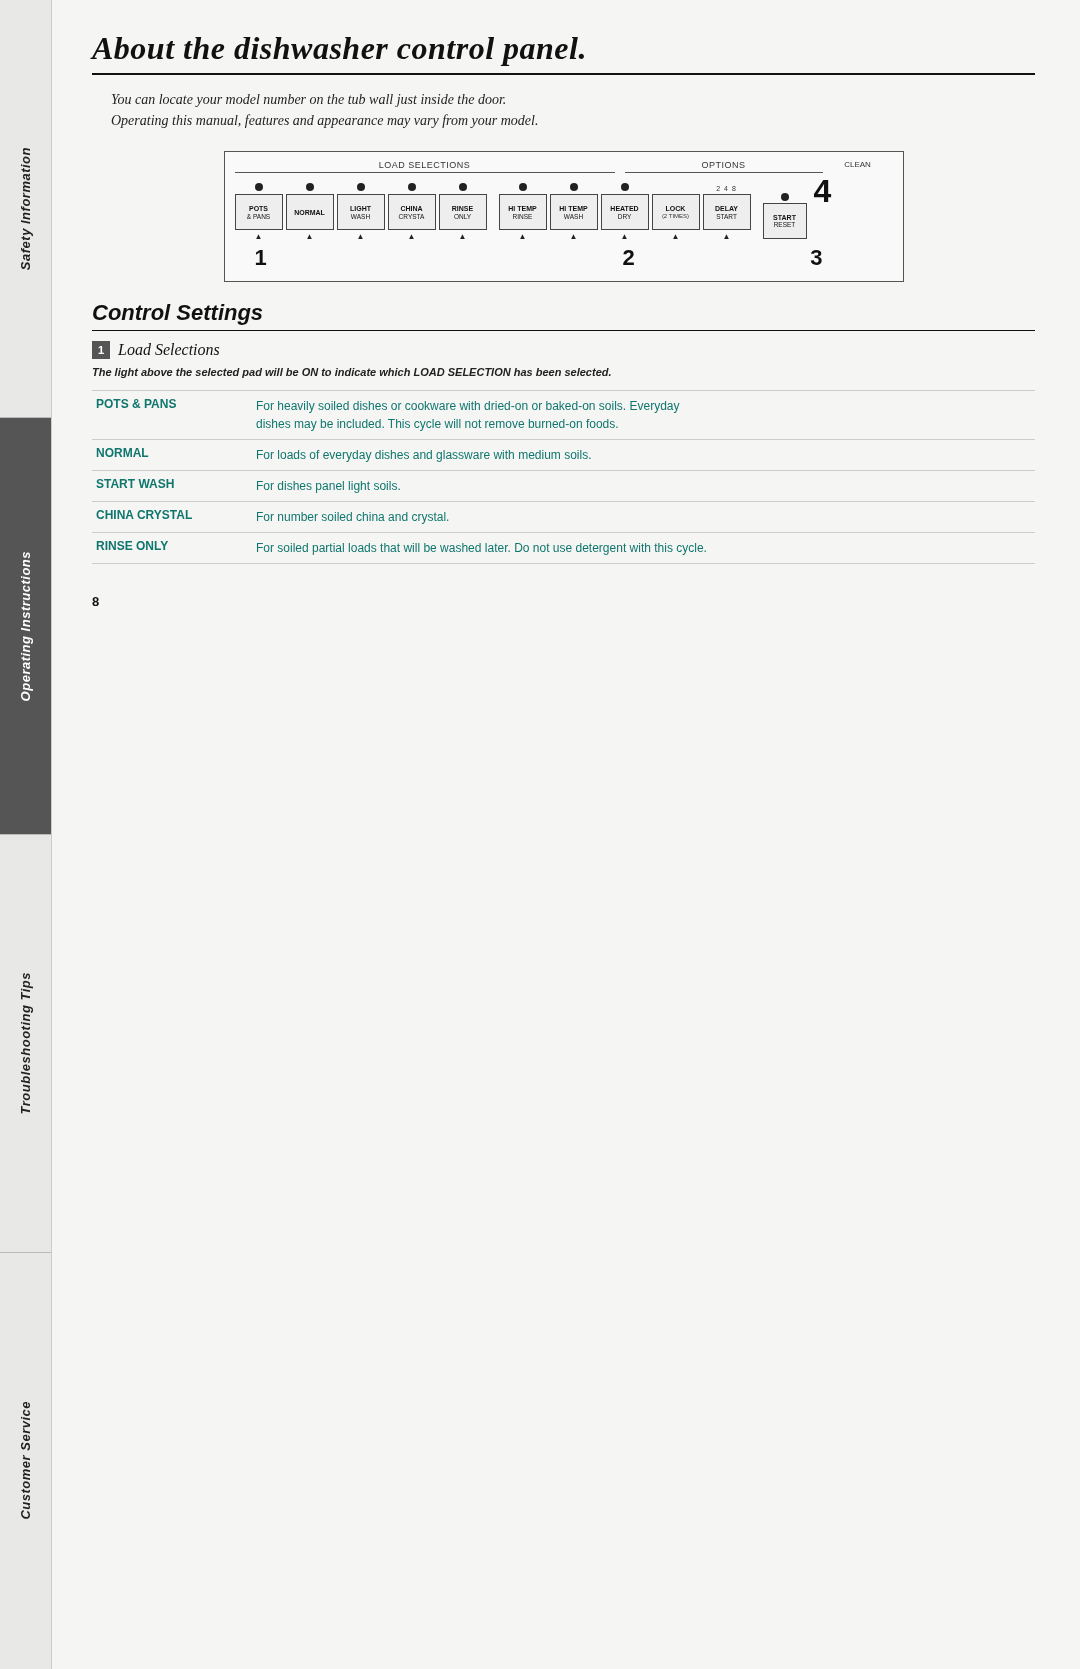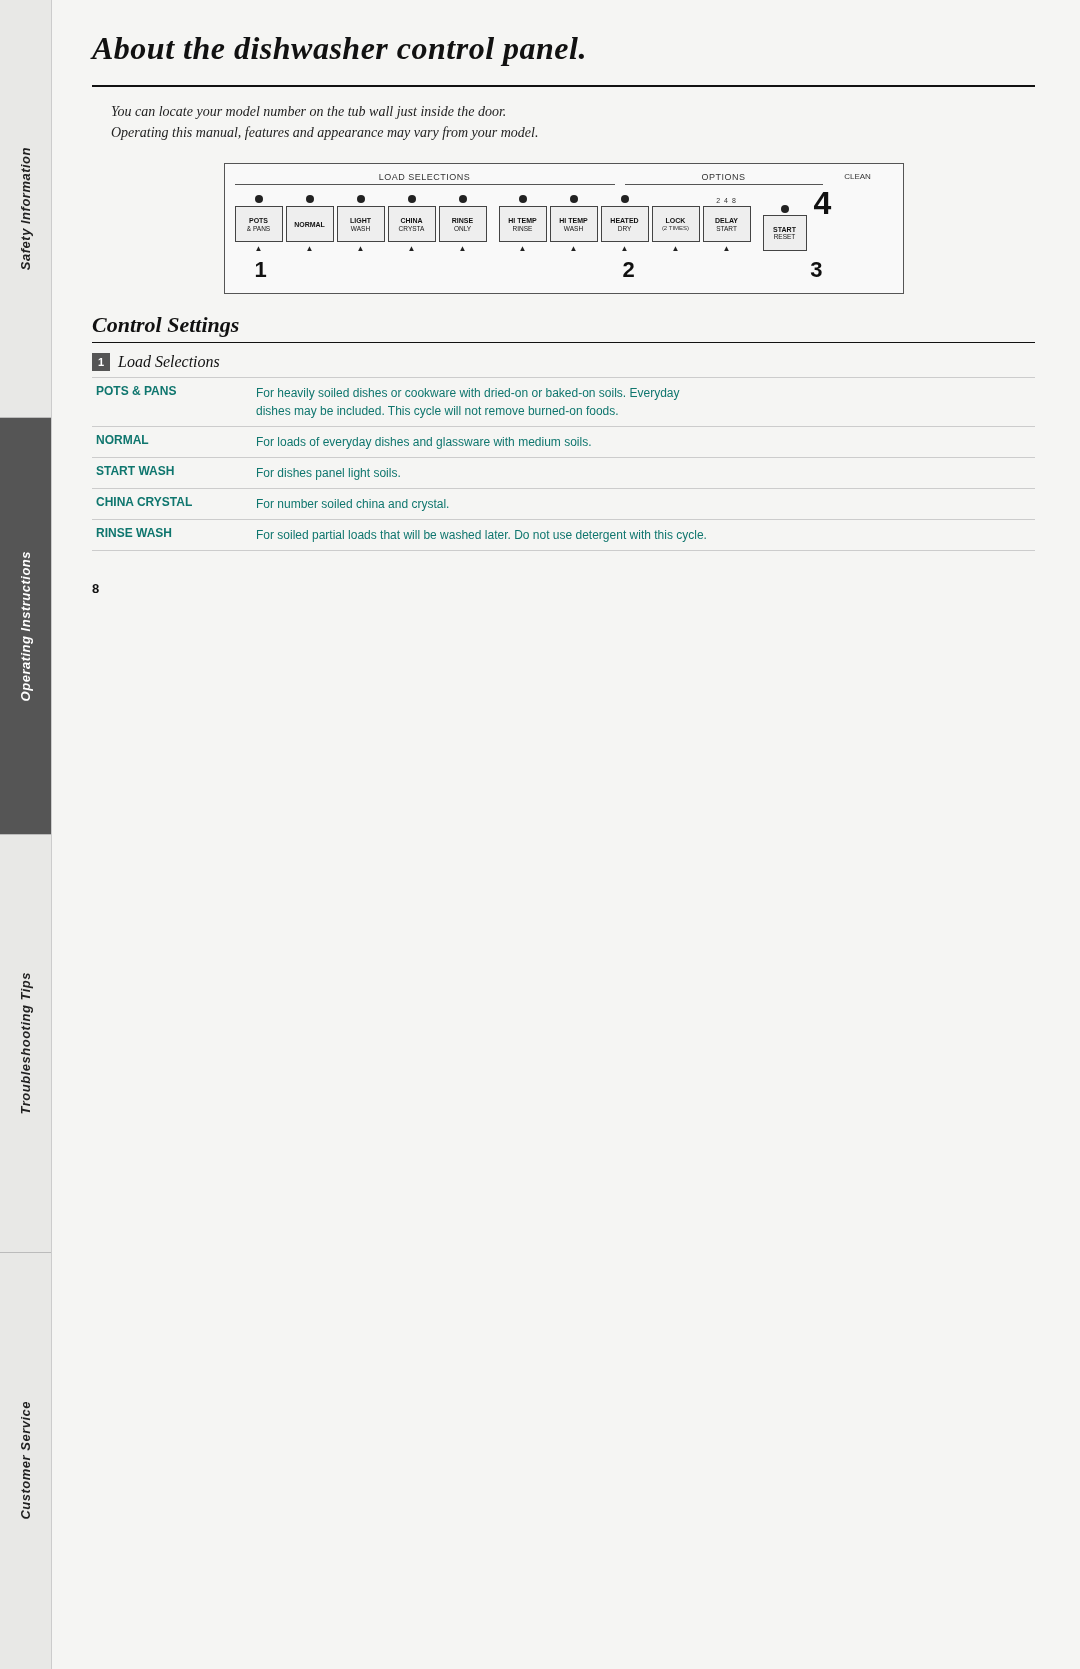--- a/index.html
+++ b/index.html
@@ -56,21 +56,21 @@
       padding: 30px 45px 30px 40px;
       overflow: hidden;
     }
 
     
     .page-title {
       font-size: 32px;
       font-style: italic;
       font-weight: bold;
       color: #111;
-      margin-bottom: 18px;
+      margin-bottom: 6px;
       font-family: Georgia, serif;
       letter-spacing: 0.5px;
     }
     .title-underline {
       border: none;
       border-top: 2px solid #111;
       margin-bottom: 14px;
     }
 
     
@@ -207,21 +207,21 @@
       font-weight: bold;
       display: flex;
       align-items: center;
       justify-content: center;
     }
 
     
     .section-title {
       font-size: 22px;
       font-style: italic;
-      font-family: Liberation Serif, serif;
+      font-family: Liberation Sans, sans-serif;
       color: #111;
       margin-bottom: 4px;
     }
     .section-underline {
       border: none;
       border-top: 1.5px solid #111;
       margin-bottom: 10px;
     }
 
     
@@ -452,41 +452,42 @@
   </div>
 
   <h2 class="section-title">Control Settings</h2>
   <hr class="section-underline">
 
   <div class="subsection-header">
     <div class="num-badge">1</div>
     <span class="subsection-title">Load Selections</span>
   </div>
 
+  <p class="sub-note">The light above the selected pad will be ON to indicate which LOAD SELECTION has been selected.</p>
 
   <table class="load-table">
     <tbody>
       <tr>
         <td class="load-label">POTS &amp; PANS</td>
         <td class="load-desc">For heavily soiled dishes or cookware with dried-on or baked-on soils. Everyday<br>dishes may be included. This cycle will not remove burned-on foods.</td>
       </tr>
       <tr>
         <td class="load-label">NORMAL</td>
         <td class="load-desc">For loads of everyday dishes and glassware with medium soils.</td>
       </tr>
       <tr>
         <td class="load-label">START WASH</td>
         <td class="load-desc">For dishes panel light soils.</td>
       </tr>
       <tr>
         <td class="load-label">CHINA CRYSTAL</td>
         <td class="load-desc">For number soiled china and crystal.</td>
       </tr>
       <tr>
-        <td class="load-label">RINSE WASH</td>
+        <td class="load-label">RINSE ONLY</td>
         <td class="load-desc">For soiled partial loads that will be washed later. Do not use detergent with this cycle.</td>
       </tr>
     </tbody>
   </table>
 
   <div class="page-number">8</div>
 
 </div>
 
 </body></html>

